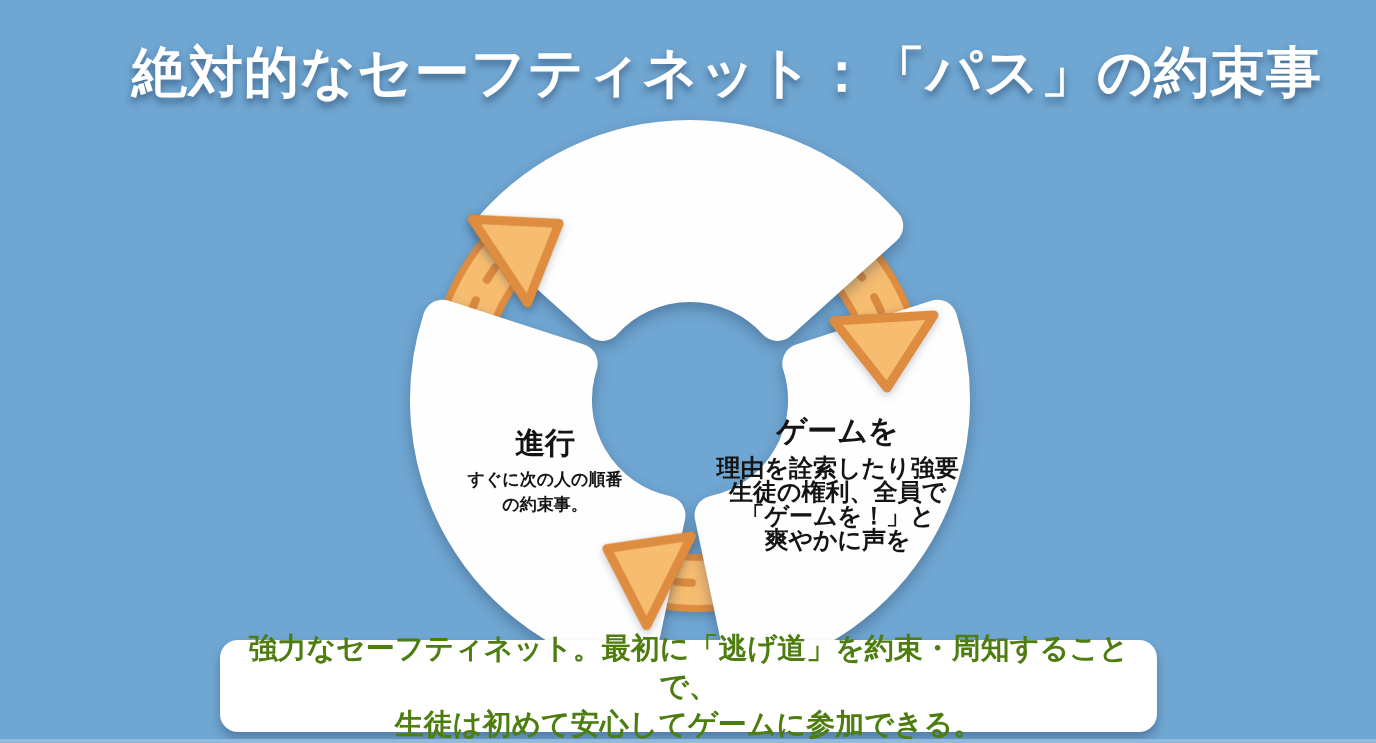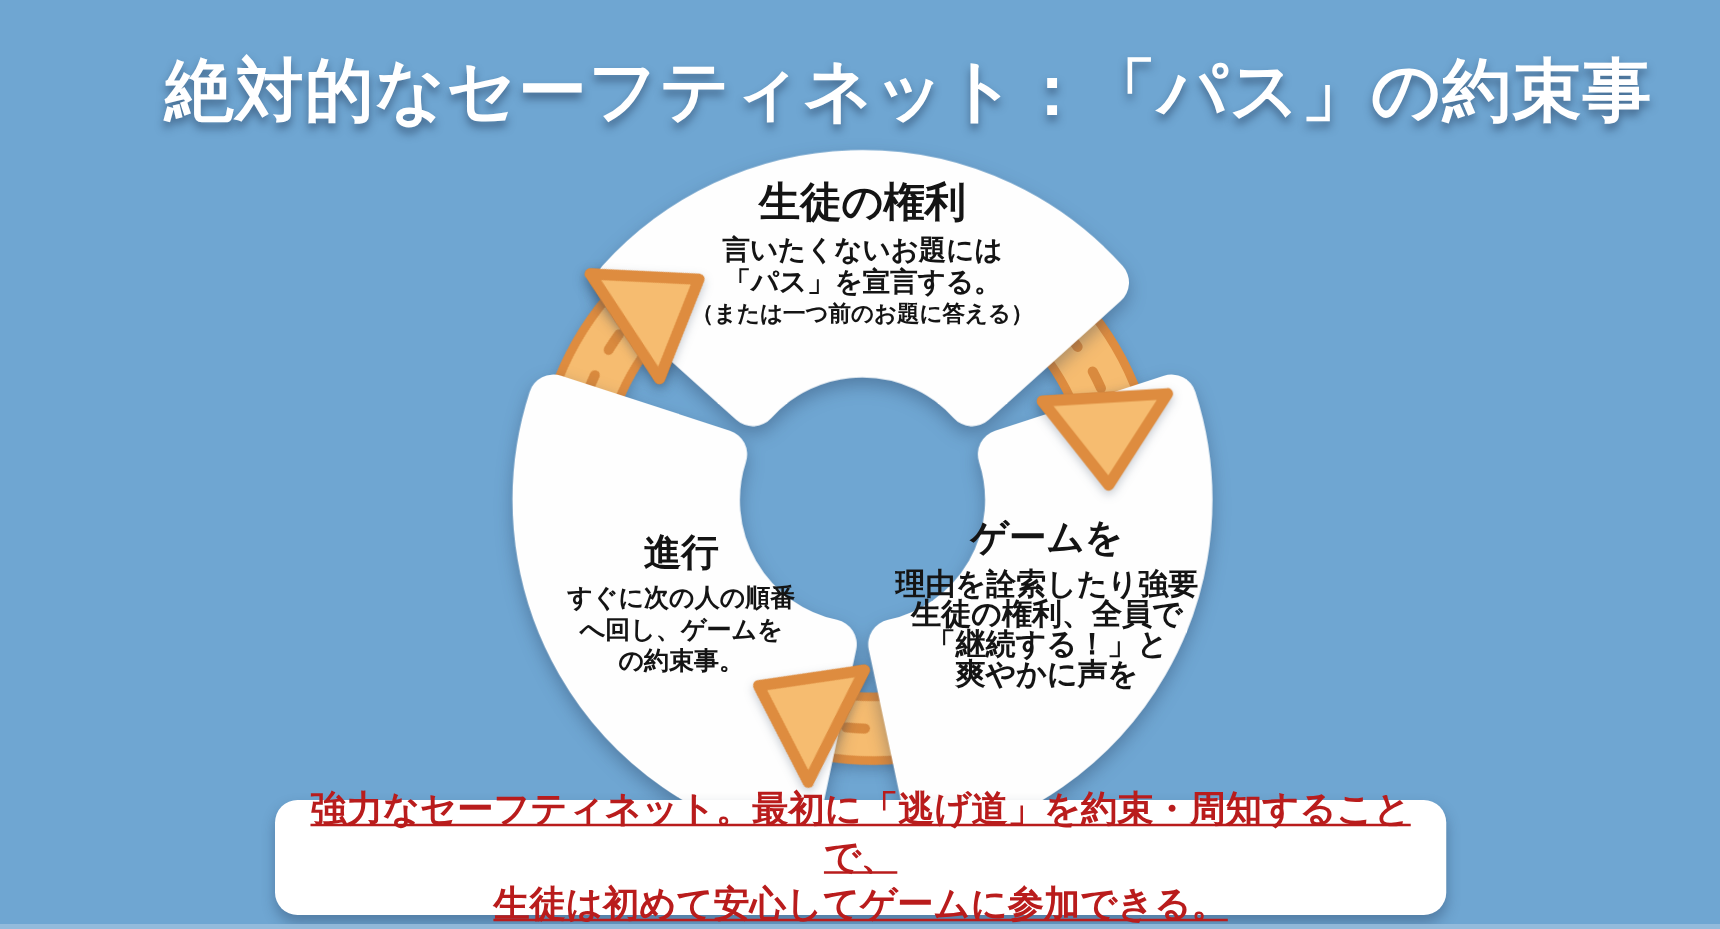--- a/index.html
+++ b/index.html
@@ -40,31 +40,31 @@
   #step-top .step-line{font-size:22px;line-height:26px;font-weight:700;}
   #step-top .step-lines{margin-top:3px;}
   #step-top .step-note{font-size:18px;line-height:25px;font-weight:700;}
   #step-right{left:690px;top:412px;width:295px;}
   #step-right .step-heading{font-size:30px;line-height:38px;}
   #step-right .step-lines{margin-top:6px;}
   #step-right .step-line{font-size:24px;line-height:24px;font-weight:700;}
   #step-left{left:395px;top:424px;width:300px;}
   #step-left .step-heading{font-size:30px;line-height:38px;}
   #step-left .step-lines{margin-top:5px;}
-  #step-left .step-line{font-size:20px;line-height:25px;font-weight:700;}
+  #step-left .step-line{font-size:17px;line-height:25px;font-weight:700;}
   .footer-box{
     position:absolute;
     left:220px;top:640px;width:937px;height:92px;
     background:#FFFFFF;
     border-radius:18px;
     box-shadow:0 6px 10px rgba(30,50,80,0.35);
     display:flex;flex-direction:column;justify-content:center;align-items:center;
   }
   .footer-line{
-    font-size:29px;line-height:38px;font-weight:800;color:#b91c1c;text-align:center;text-decoration:underline;
+    font-size:29px;line-height:38px;font-weight:800;color:#4d7c0f;text-align:center;
   }
   .bottom-edge{
     position:absolute;left:0;bottom:0;width:1376px;height:4px;
     background:#9CC0DF;opacity:.8;
   }
 </style>
 </head>
 <body>
 
 <div class="slide">
@@ -105,44 +105,35 @@
       <use href="#fanPath" class="fan" transform="rotate(240 690 400)"></use>
     </g>
 
     <g class="arrowheads-top">
       <use href="#headPoly" class="head"></use>
       <use href="#headPoly" class="head" transform="translate(5,-28) rotate(120 690 400)"></use>
       <use href="#headPoly" class="head" transform="translate(-22,-12) rotate(240 690 400)"></use>
     </g>
   </svg>
 
-  <div class="step-text" id="step-top">
-    <div class="step-heading">生徒の権利</div>
-    <div class="step-lines">
-      <div class="step-line">言いたくないお題には</div>
-      <div class="step-line">「パス」を宣言する。</div>
-    </div>
-    <div class="step-note">（または一つ前のお題に答える）</div>
-  </div>
 
   <div class="step-text" id="step-right">
     <div class="step-heading">ゲームを</div>
     <div class="step-lines">
       <div class="step-line">理由を詮索したり強要</div>
       <div class="step-line">生徒の権利、全員で</div>
-      <div class="step-line">「継続する！」と</div>
+      <div class="step-line">「ゲームを！」と</div>
       <div class="step-line">爽やかに声を</div>
     </div>
   </div>
 
   <div class="step-text" id="step-left">
     <div class="step-heading">進行</div>
     <div class="step-lines">
       <div class="step-line">すぐに次の人の順番</div>
-      <div class="step-line">へ回し、ゲームを</div>
       <div class="step-line">の約束事。</div>
     </div>
   </div>
 
   <div class="footer-box">
     <div class="footer-line">強力なセーフティネット。最初に「逃げ道」を約束・周知することで、</div>
     <div class="footer-line">生徒は初めて安心してゲームに参加できる。</div>
   </div>
 
   <div class="bottom-edge"></div>

